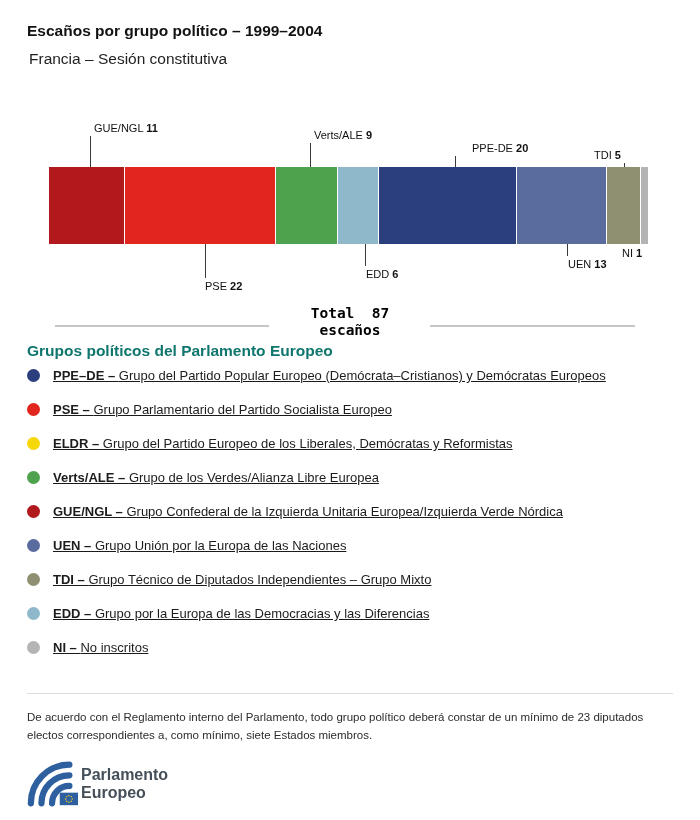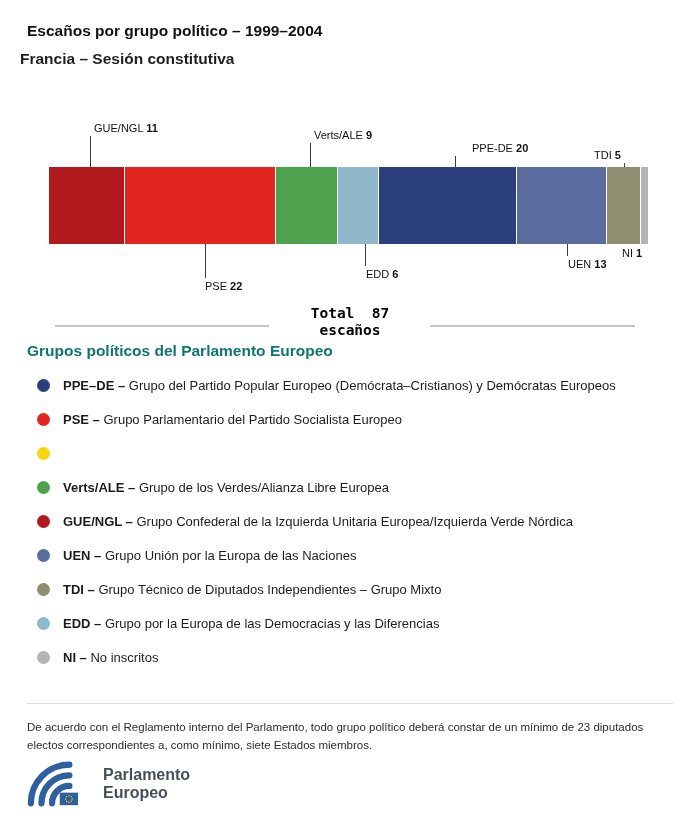--- a/index.html
+++ b/index.html
@@ -1,21 +1,21 @@
 <!DOCTYPE html>
 <html><head>
 <meta charset="utf-8">
 <style>
   html,body{margin:0;padding:0;background:#ffffff;}
   .page{
     width:700px;height:820px;position:relative;background:#ffffff;
     font-family:"Liberation Sans",sans-serif;color:#1a1a1a;overflow:hidden;
   }
   .page-title{margin:0;padding:22px 27px 0;font-size:15.5px;font-weight:700;color:#121212;}
-  .page-subtitle{padding:10px 20px 0;font-size:15.5px;font-weight:700;color:#1f1f1f;}
+  .page-subtitle{padding:10px 29px 0;font-size:15.5px;font-weight:400;color:#1f1f1f;}
 
   
   .chart{position:relative;height:190px;margin-top:44px;}
   .bar{position:absolute;left:49px;top:55px;width:599px;height:77px;display:flex;}
   .seg{height:100%;box-sizing:border-box;}
   .seg:not(:last-child){border-right:1.5px solid #ffffff;}
   .co-label{position:absolute;font-size:11px;color:#111;white-space:nowrap;line-height:13px;}
   .co-label b{font-weight:700;}
   .co-line{position:absolute;width:1px;background:#3a3a3a;}
 
@@ -24,35 +24,35 @@
   .rule{position:absolute;top:23px;height:2px;background:#c6c6c6;}
   .rule-left{left:55px;width:214px;}
   .rule-right{left:430px;width:205px;}
   .total-text{position:absolute;left:0;right:0;top:3px;text-align:center;
     font-family:"DejaVu Sans Mono",monospace;font-weight:700;font-size:14.5px;
     line-height:17px;color:#000;}
   .total-text div{white-space:pre;}
 
   
   .legend-title{margin:0;padding:0 27px;font-size:15.5px;font-weight:700;color:#0f766e;}
-  .legend{list-style:none;margin:18px 0 0;padding:0 37px;}
+  .legend{list-style:none;margin:8px 0 0;padding:0 27px;text-decoration:underline;}
   .legend li{display:flex;align-items:center;margin-bottom:19px;height:15px;}
   .dot{width:13px;height:13px;border-radius:50%;margin-right:13px;flex-shrink:0;}
   .legend-text{font-size:13px;color:#1c1c1c;white-space:nowrap;}
   .legend-text b{font-weight:700;}
 
   .divider{margin:38px 27px 0;border:none;border-top:1px solid #dcdcdc;}
   .footnote{margin:14px 27px 15px;max-width:640px;font-size:11.5px;line-height:1.6;color:#2c2c2c;}
 
   
   .source-row{position:absolute;left:27px;right:22px;top:752px;height:56px;
     display:flex;justify-content:space-between;align-items:flex-end;}
   .source{font-size:13px;color:#141414;margin-bottom:6px;}
   .source b{font-weight:700;}
-  .logo{display:flex;align-items:center;gap:24px;}
+  .logo{display:flex;align-items:center;gap:2px;}
   .logo-text{font-size:16px;font-weight:700;color:#454f59;line-height:1.12;}
 </style>
 </head>
 <body>
 
 <div class="page">
 
   <h1 class="page-title">Escaños por grupo político – 1999–2004</h1>
   <div class="page-subtitle">Francia – Sesión constitutiva</div>
 
@@ -100,20 +100,21 @@
       <li>
         <span class="dot" style="background: rgb(43, 62, 126);"></span>
         <span class="legend-text"><b>PPE–DE – </b>Grupo del Partido Popular Europeo (Demócrata–Cristianos) y Demócratas Europeos</span>
       </li>
       <li>
         <span class="dot" style="background: rgb(226, 37, 30);"></span>
         <span class="legend-text"><b>PSE – </b>Grupo Parlamentario del Partido Socialista Europeo</span>
       </li>
       <li>
         <span class="dot" style="background: rgb(246, 215, 10);"></span>
+        <span class="legend-text"><b>ELDR – </b>Grupo del Partido Europeo de los Liberales, Demócratas y Reformistas</span>
       </li>
       <li>
         <span class="dot" style="background: rgb(78, 162, 77);"></span>
         <span class="legend-text"><b>Verts/ALE – </b>Grupo de los Verdes/Alianza Libre Europea</span>
       </li>
       <li>
         <span class="dot" style="background: rgb(178, 25, 29);"></span>
         <span class="legend-text"><b>GUE/NGL – </b>Grupo Confederal de la Izquierda Unitaria Europea/Izquierda Verde Nórdica</span>
       </li>
       <li>

